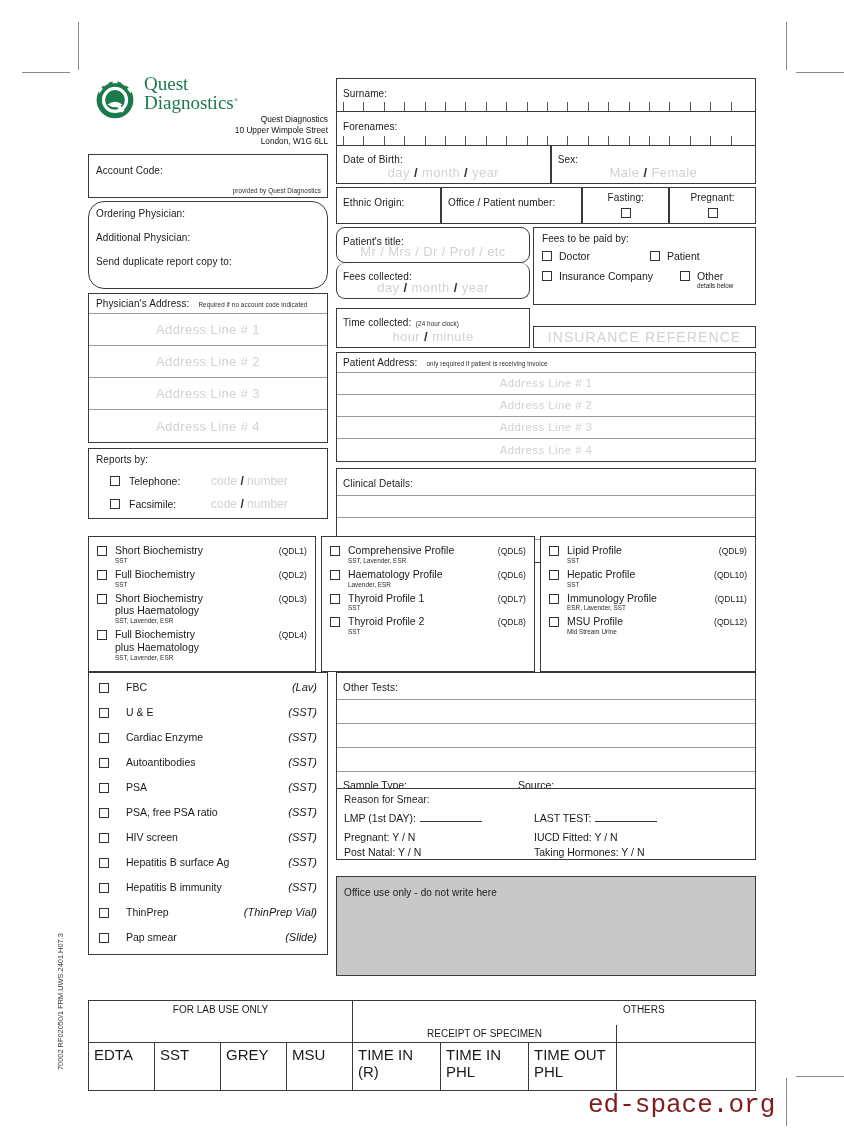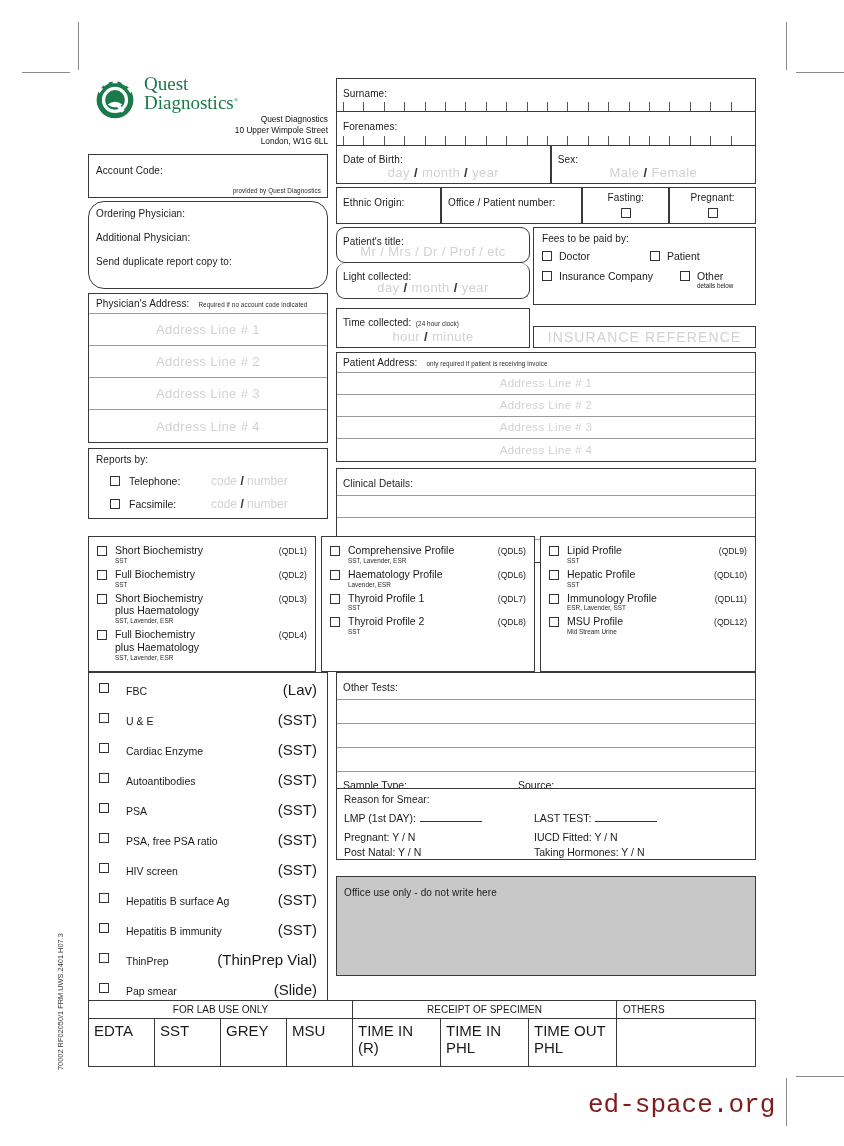--- a/index.html
+++ b/index.html
@@ -114,21 +114,21 @@
   .pitem .spec { font-size:6.4px; color:#2a2a2a; margin-top:0px; margin-bottom:2px; }
 
   
   .tests { position:absolute; left:0; top:600px; width:240px; padding:8px 10px 7px; }
   .titem { display:flex; align-items:flex-start; margin-bottom:13px; }
   .titem:last-child { margin-bottom:4px; }
   .titem .cb { margin-top:2px; margin-right:17px; }
   .titem .body { flex:1; }
   .titem .top { display:flex; justify-content:space-between; align-items:baseline; }
   .titem .nm { font-size:10.5px; }
-  .titem .tube { font-size:15px; white-space:nowrap; margin-left:5px; }
+  .titem .tube { font-size:11px; white-space:nowrap; margin-left:5px;font-style:italic; }
   .titem .sub { font-size:6.6px; margin-top:2px; }
   .titem.gap { margin-bottom:23px; }
 
   
   .othertests { position:absolute; left:248px; top:600px; width:420px; }
   .ot-head { padding:4px 6px; border-bottom:1.1px solid #9a9a9a; }
   .ot-line { height:24px; border-bottom:1.1px solid #9a9a9a; }
   .ot-sample { height:25px; display:flex; align-items:center; padding:0 6px; }
   .ot-sample .a { width:175px; font-size:10.5px; }
   .ot-sample .b { font-size:10.5px; }
@@ -142,21 +142,21 @@
   .officebox { position:absolute; left:248px; top:804px; width:420px; height:100px; background:#c8c8c8; border:1.3px solid #3a3a3a; padding:5px 7px; }
 
   
   .labtable { position:absolute; left:0; top:928px; width:668px; }
   .lt-head { display:flex; }
   .lt-head > div { border-right:1.3px solid #3a3a3a; padding:3px 0; font-size:10px; text-align:center; }
   .lt-head > div:last-child { border-right:none; }
   .lt-sub { display:flex; border-top:1.3px solid #3a3a3a; }
   .lt-sub > div { border-right:1.3px solid #3a3a3a; height:47px; padding:3px 5px; font-size:15px; }
   .lt-sub > div:last-child { border-right:none; }
-  .g1 { width:264px; } .g2 { width:264px; } .g3 { flex:1; }
+  .g1 { width:264px; } .g2 { width:264px;margin-top:24px; } .g3 { flex:1; }
   .g3.head { text-align:left !important; padding-left:6px !important; }
   .s1 { width:66px; } .s2 { width:66px; } .s3 { width:66px; } .s4 { width:66px; }
   .t1 { width:88px; } .t2 { width:88px; } .t3 { width:88px; }
 
   .sidecode { position:absolute; left:56px; top:880px; width:14px; height:190px;
     font-size:7.4px; color:#333; white-space:nowrap;
     transform:rotate(-90deg); transform-origin:left top;
     translate:0 190px; }
 
   .watermark { position:absolute; left:588px; top:1090px;
@@ -329,21 +329,21 @@
       </div>
     </div>
 
     <div class="row midrow">
       <div class="midleft">
         <div class="bx ml-cell">
           <span class="lbl">Patient's title:</span>
           <span class="inline-ghost ghost">Mr / Mrs / Dr / Prof / etc</span>
         </div>
         <div class="bx ml-cell">
-          <span class="lbl">Light collected:</span>
+          <span class="lbl">Fees collected:</span>
           <span class="inline-ghost ghost">
             <span>day</span> <b>/</b> <span>month</span> <b>/</b> <span>year</span>
           </span>
         </div>
       </div>
       <div class="bx midright">
         <div class="lbl">Fees to be paid by:</div>
         <div class="fee-grid">
           <div class="fee-line">
             <div class="fee-item" style="width:108px;">

